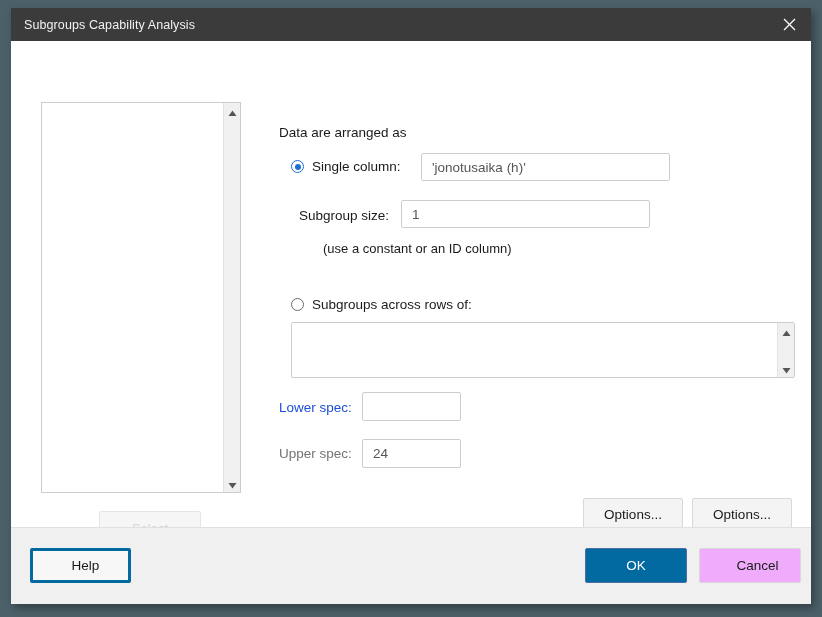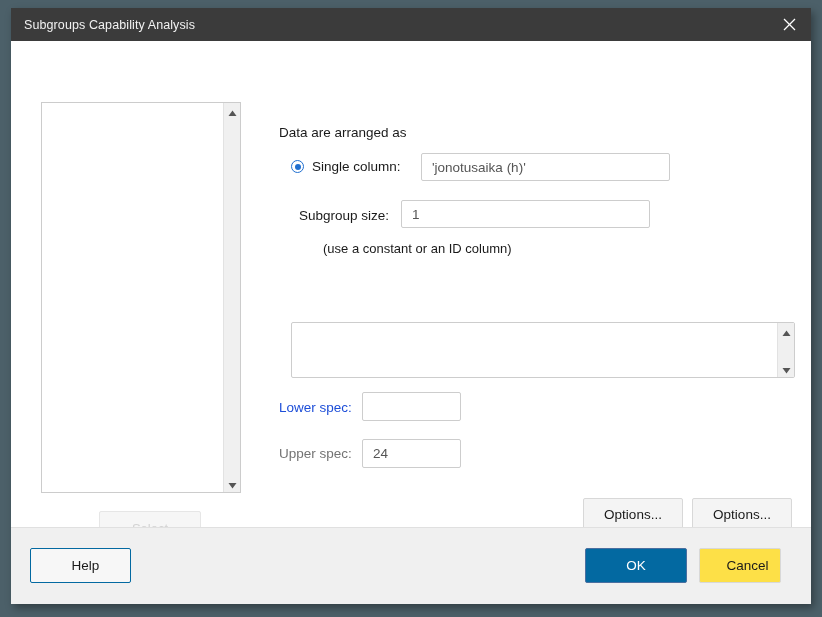--- a/index.html
+++ b/index.html
@@ -257,33 +257,33 @@
     top: 20px;
     height: 35px;
     border-radius: 2px;
     font-family: "Liberation Sans", sans-serif;
     font-size: 13.5px;
     cursor: pointer;
   }
   #help-button {
     left: 19px; width: 101px;
     background: #f7f7f7;
-    border: 1px solid #0369a1;
+    border: 3px solid #0369a1;
     color: #1a1a1a;
     padding-left: 16px;
   }
   #ok-button {
     left: 574px; width: 102px;
     background: #0369a1;
     border: 1px solid #4a6fa0;
     color: #ffffff;
   }
   #cancel-button {
-    left: 688px; width: 82px;
-    background: #fde047;
+    left: 688px; width: 102px;
+    background: #f0abfc;
     border: 1px solid #d8d8d8;
     color: #1a1a1a;
     padding-left: 21px;
   }
 </style>
 </head>
 <body>
 
 <div id="dialog-window">
 
@@ -330,20 +330,24 @@
       <span class="radio-mark checked"></span>
       <span class="radio-label">Single column:</span>
     </div>
 
     <input class="text-input" id="single-column-input" type="text" value="'jonotusaika (h)'" style="">
 
     <div id="subgroup-size-label">Subgroup size:</div>
     <input class="text-input" id="subgroup-size-input" type="text" value="1" style="">
     <div id="subgroup-hint">(use a constant or an ID column)</div>
 
+    <div class="radio-row" id="subgroups-radio-row">
+      <span class="radio-mark unchecked"></span>
+      <span class="radio-label">Subgroups across rows of:</span>
+    </div>
 
     <div id="subgroups-textarea-box">
       <div id="subgroups-textarea-field"></div>
       <div class="vscrollbar">
         <div class="scroll-arrow">
           <span>
             <svg width="9" height="7" viewBox="0 0 9 7">
                 <polygon points="4.5,0.5 8.5,6 0.5,6" fill="#555555"></polygon>
               </svg>
           </span>

